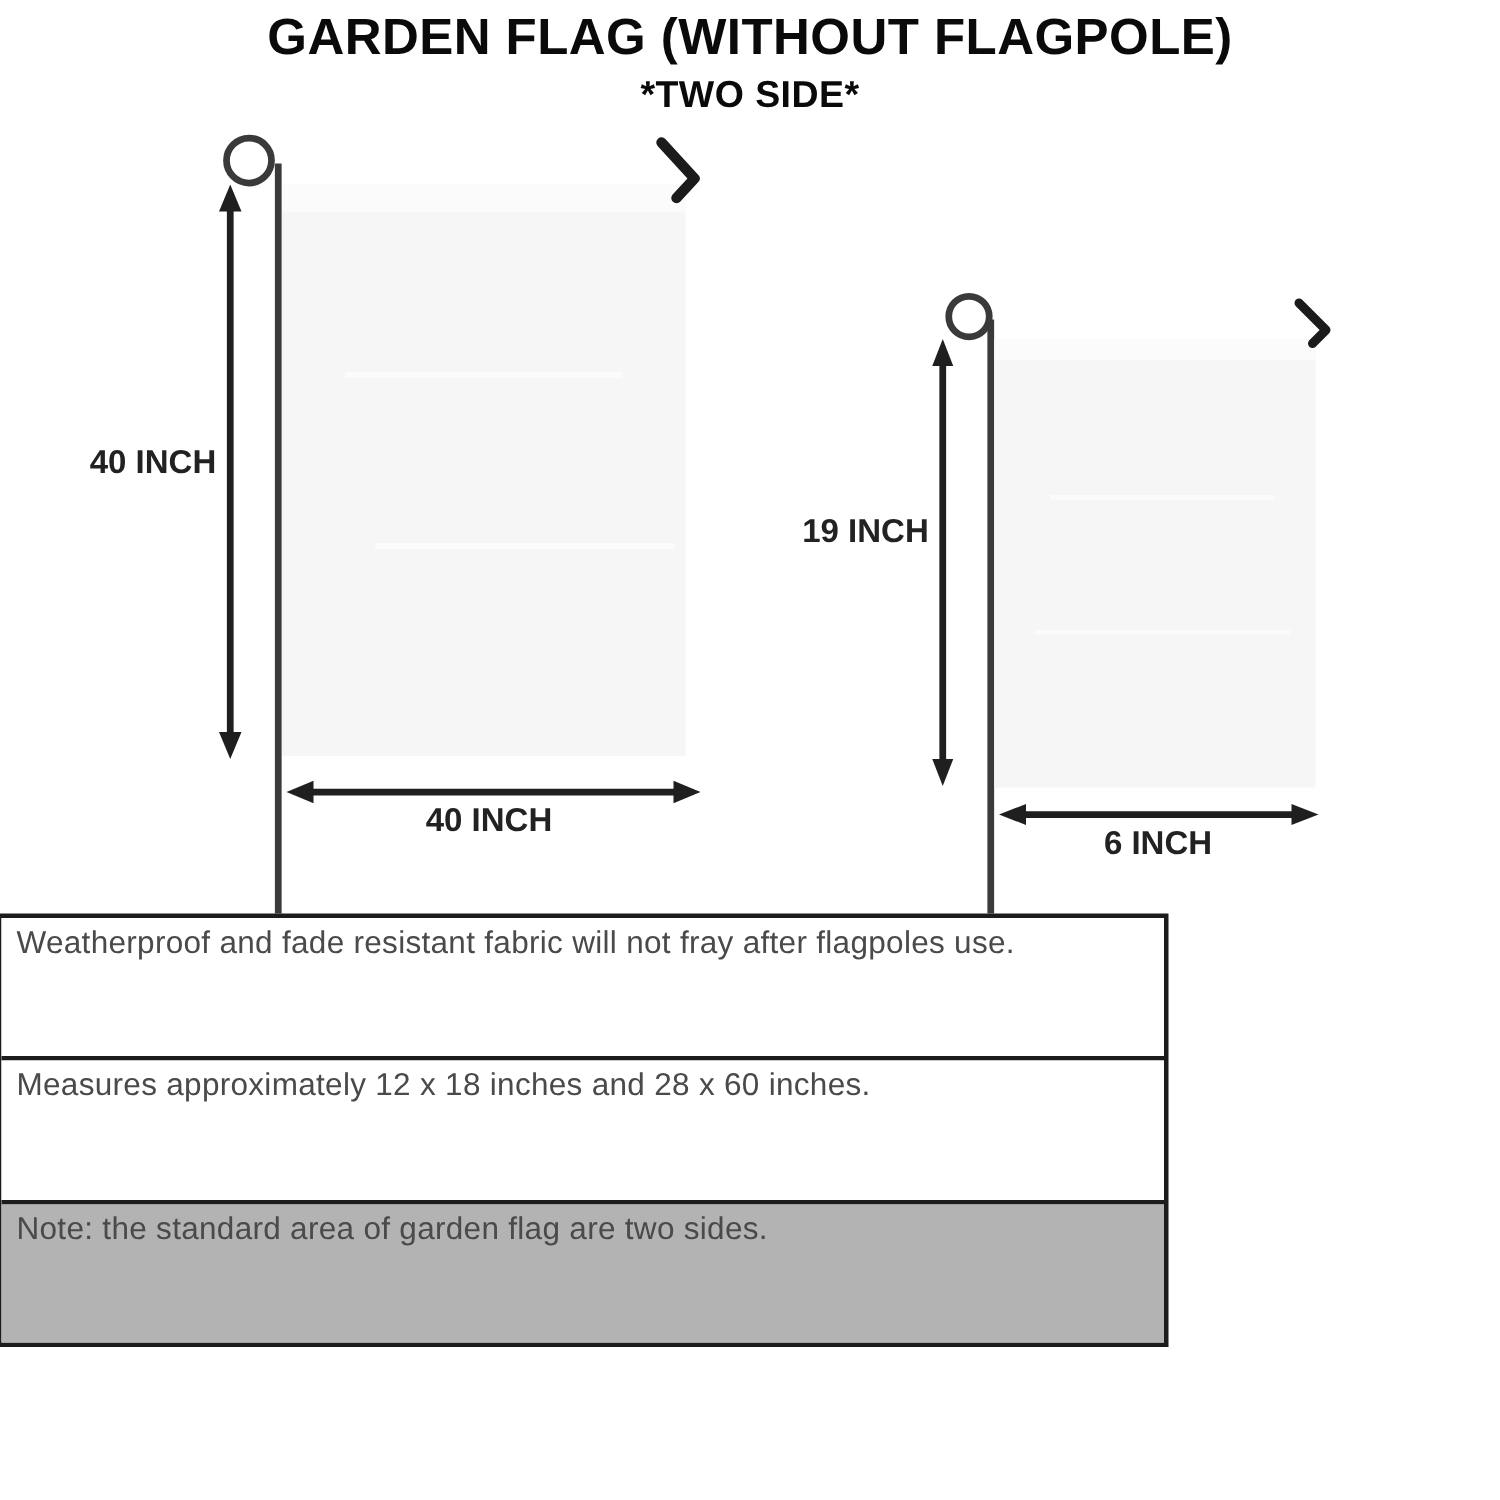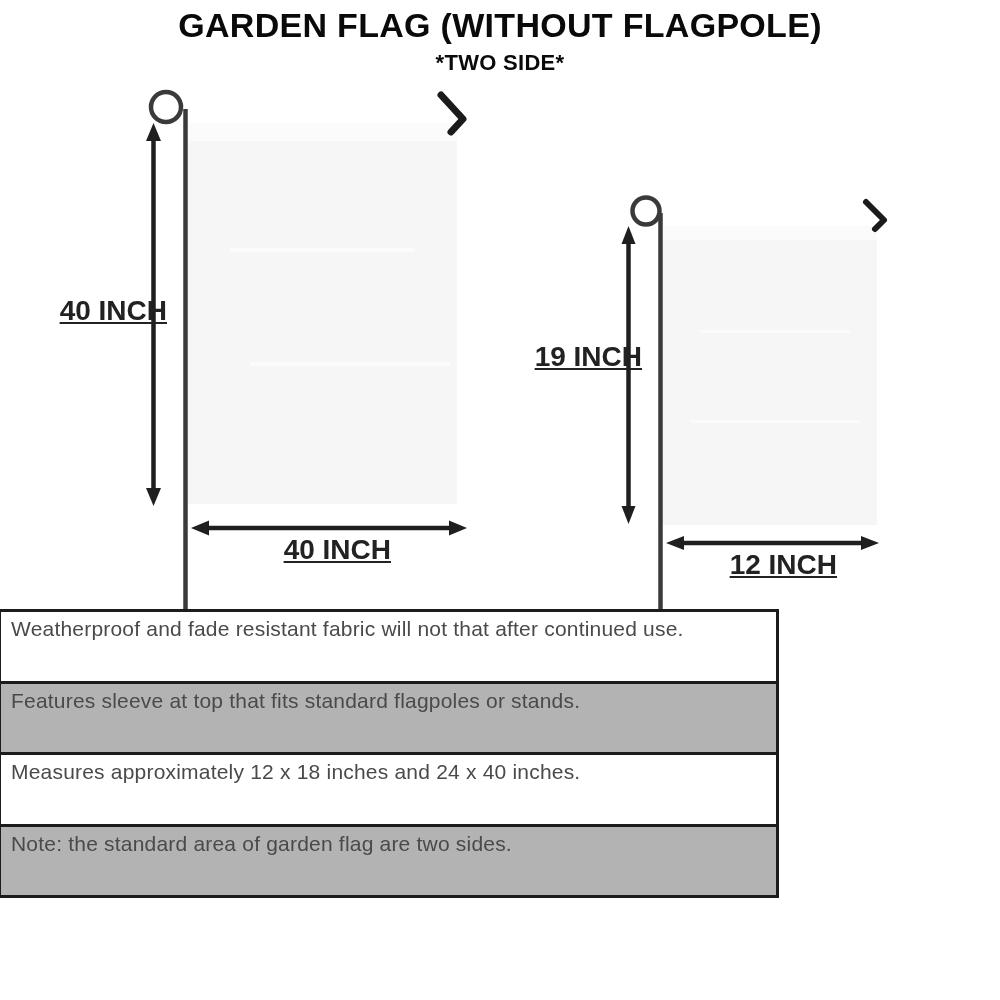--- a/index.html
+++ b/index.html
@@ -15,32 +15,32 @@
   html,body{margin:0;padding:0;background:#fff;}
   .canvas{
     position:relative;width:1000px;height:1000px;background:#ffffff;
     font-family:"Liberation Sans", sans-serif;overflow:hidden;
   }
   .title-block{
     position:absolute;top:6px;left:0;width:1000px;text-align:center;
     color:#0a0a0a;font-weight:700;letter-spacing:0.3px;
   }
   .title-line1{font-size:34px;line-height:38px;}
-  .title-line2{font-size:22px;line-height:38px;}
+  .title-line2{font-size:25px;line-height:38px;}
   .diagram-svg{position:absolute;top:0;left:0;}
   .pole{stroke:var(--pole);fill:none;}
   .flag-rect{fill:var(--flag-fill);}
   .sleeve{fill:#fbfbfb;}
   .streak{fill:#ffffff;opacity:0.55;}
   .hook{stroke:#1b1b1b;fill:none;stroke-linecap:round;stroke-linejoin:round;}
   .dim-line{stroke:var(--arrow);stroke-width:4.5;}
   .dim-head{fill:var(--arrow);}
   .dim-label{
-    position:absolute;width:130px;text-align:right;
-    font-size:28px;font-weight:700;color:var(--label);white-space:nowrap;text-decoration:underline;
+    position:absolute;width:130px;text-align:center;
+    font-size:22px;font-weight:700;color:var(--label);white-space:nowrap;
   }
   .features-box{
     position:absolute;left:-2px;top:609px;width:781px;height:289px;
     border:3px solid var(--border);box-sizing:border-box;
     display:flex;flex-direction:column;background:#fff;
   }
   .feature-row{
     flex:1 1 0;border-bottom:3px solid var(--border);
     padding:5px 10px 0 10px;box-sizing:border-box;
     font-size:21px;color:var(--row-text);background:var(--row-plain);
@@ -102,22 +102,21 @@
         <line class="dim-line" x1="681" y1="543" x2="864" y2="543"></line>
         <polygon class="dim-head" points="666,543 684,536 684,550"></polygon>
         <polygon class="dim-head" points="879,543 861,536 861,550"></polygon>
       </g>
     </g>
   </svg>
 
   <div class="dim-label" style="left:37px;top:295px;">40 INCH</div>
   <div class="dim-label" style="left:261px;top:534px;">40 INCH</div>
   <div class="dim-label" style="left:512px;top:341px;">19 INCH</div>
-  <div class="dim-label" style="left:707px;top:549px;">12 INCH</div>
+  <div class="dim-label" style="left:707px;top:549px;">6 INCH</div>
 
   <div class="features-box">
-    <div class="feature-row">Weatherproof and fade resistant fabric will not that after continued use.</div>
-    <div class="feature-row shaded">Features sleeve at top that fits standard flagpoles or stands.</div>
-    <div class="feature-row">Measures approximately 12 x 18 inches and 24 x 40 inches.</div>
+    <div class="feature-row">Weatherproof and fade resistant fabric will not fray after flagpoles use.</div>
+    <div class="feature-row">Measures approximately 12 x 18 inches and 28 x 60 inches.</div>
     <div class="feature-row shaded">Note: the standard area of garden flag are two sides.</div>
   </div>
 
 </div>
 
 </body></html>

